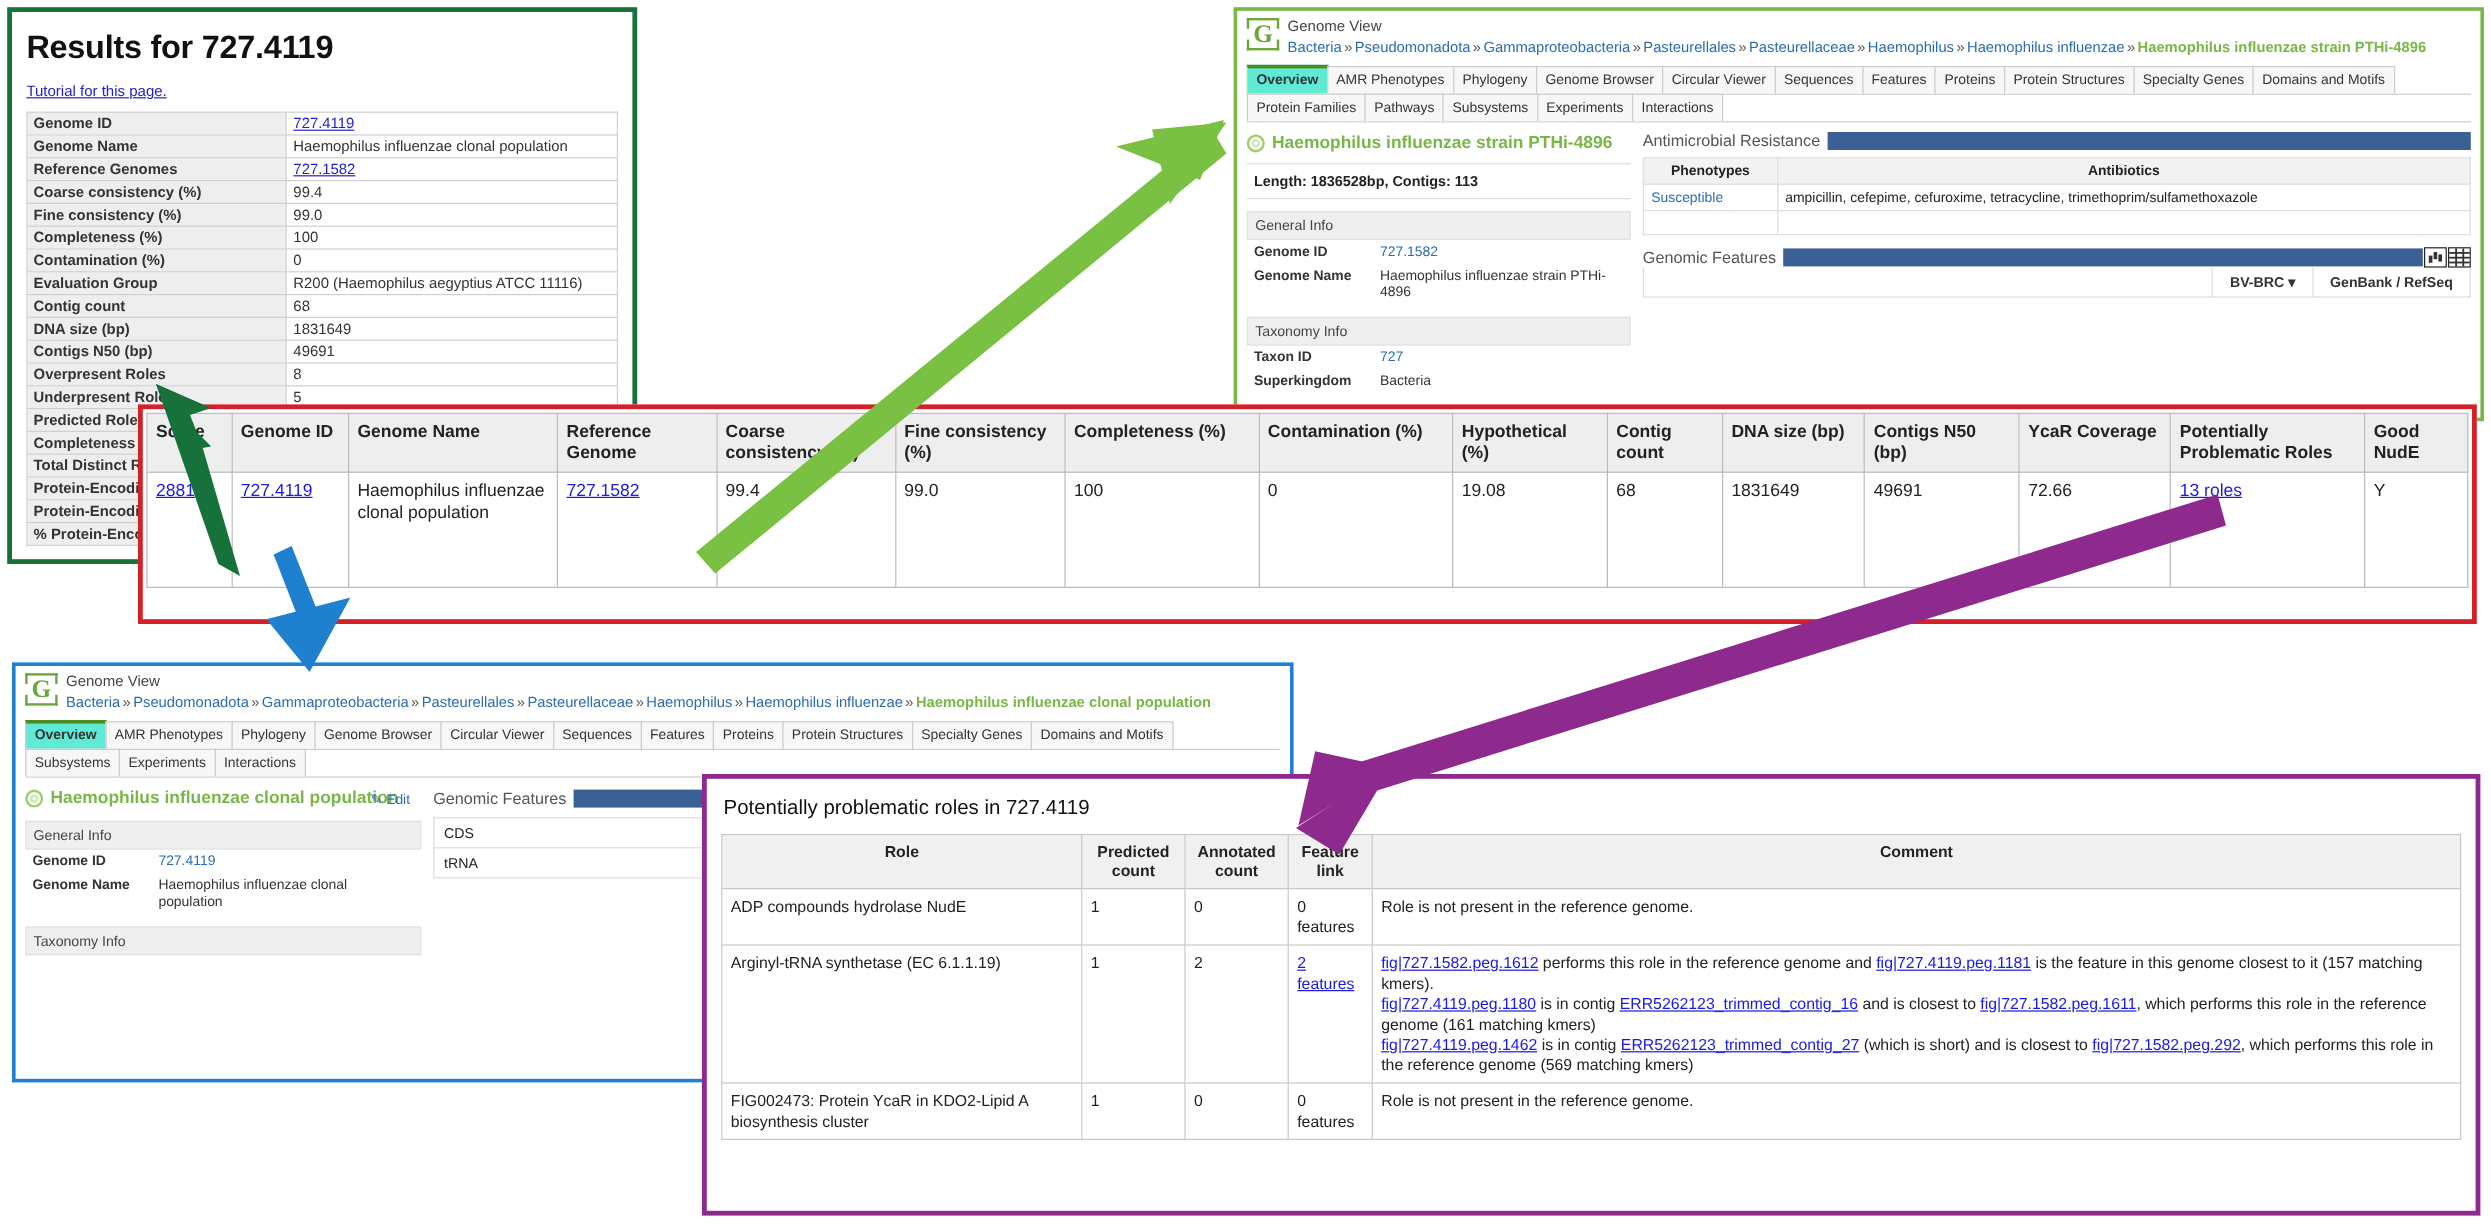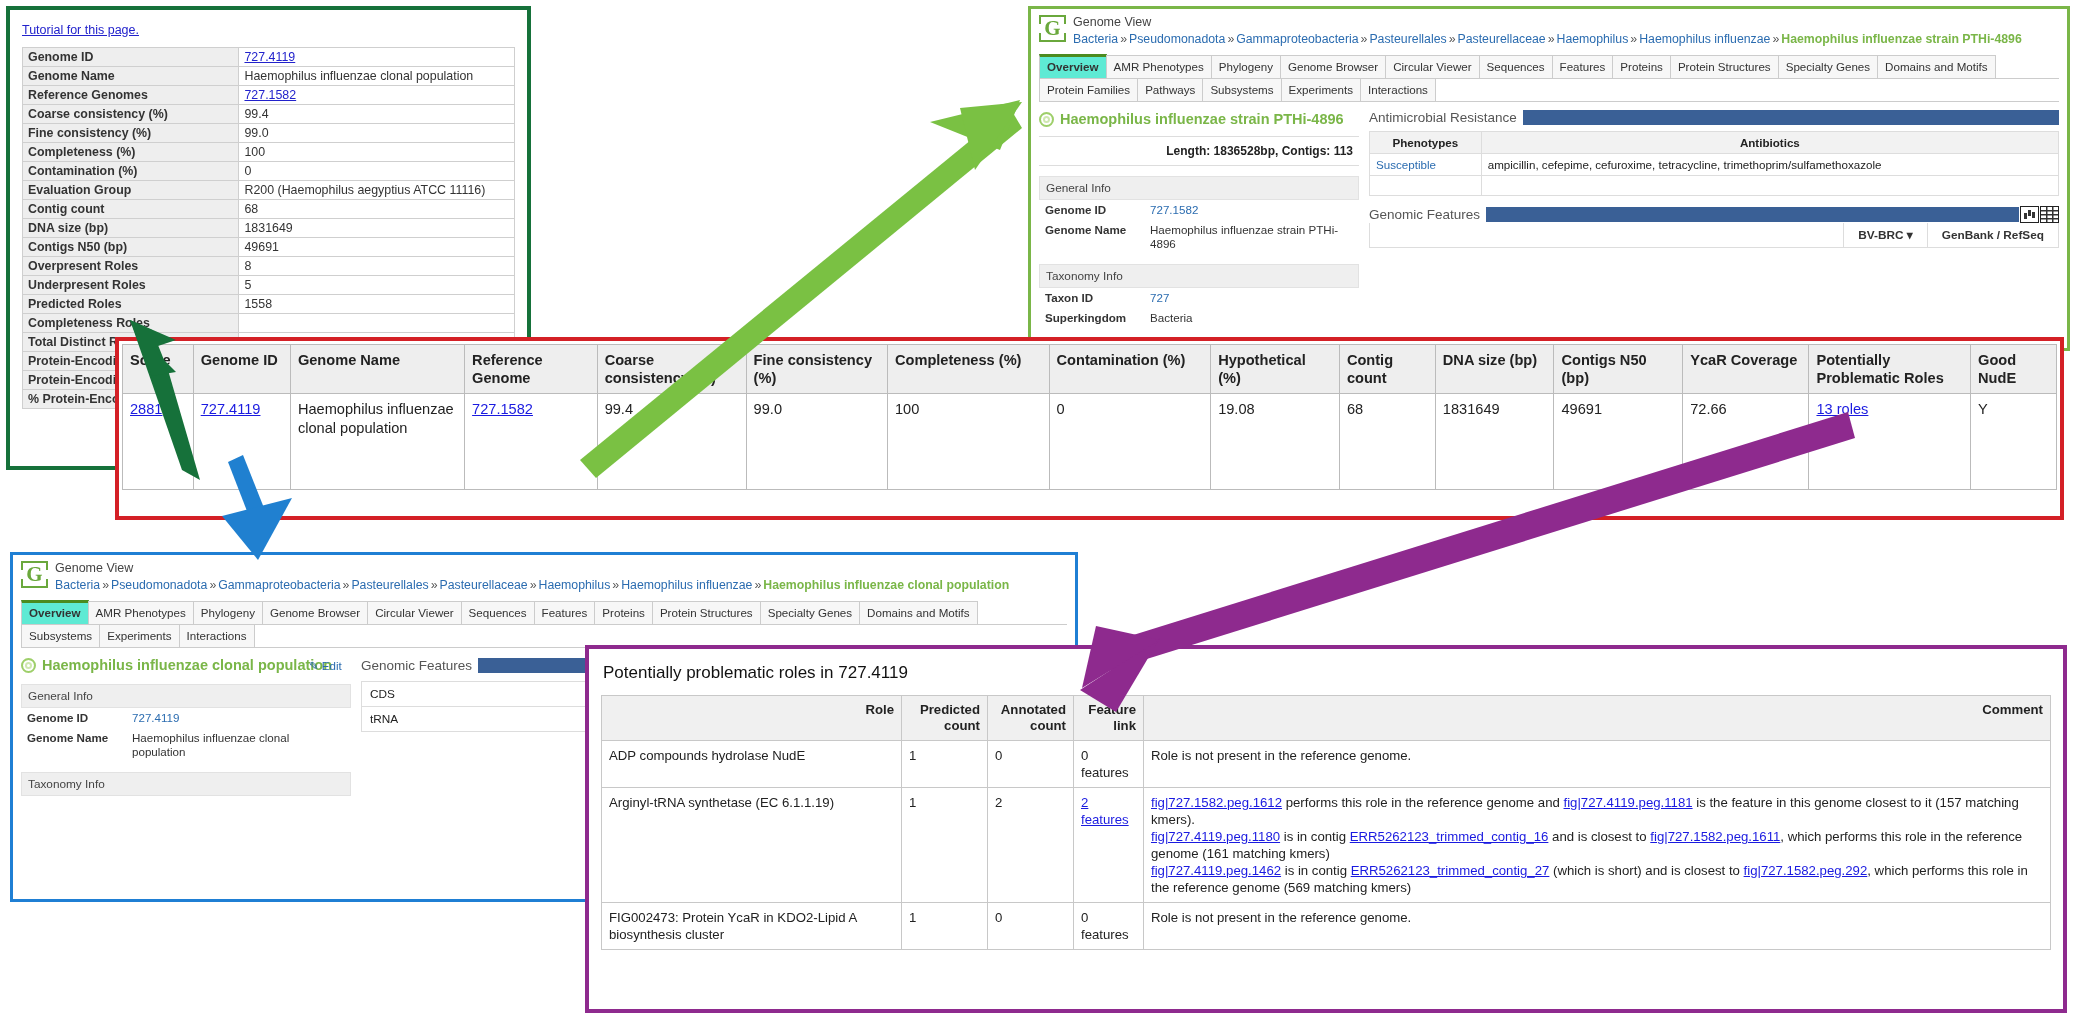--- a/index.html
+++ b/index.html
@@ -76,21 +76,21 @@
   .tabs2 { display:flex; flex-wrap:wrap; margin-top:-1px; }
 
   .gv-body { display:flex; gap:10px; margin-top:8px; }
   .gv-left { width:320px; flex:0 0 320px; }
   .gv-org { display:flex; align-items:center; gap:6px; font-size:14.5px; font-weight:bold; color:#7ab648; line-height:18px;}
   .org-dot {
     width:15px; height:15px; border-radius:50%;
     border:2px solid #9ecf6a; flex:0 0 15px;
     box-shadow: inset 0 0 0 2px #fff, inset 0 0 0 4px #cfe8b0;
   }
-  .len-box { border-top:1px solid #ddd; border-bottom:1px solid #ddd; margin-top:8px; padding:7px 6px; font-size:12px; font-weight:bold;text-align:right;}
+  .len-box { border-top:1px solid #ddd; border-bottom:1px solid #ddd; margin-top:8px; padding:7px 6px; font-size:12px; font-weight:bold;}
   .sec-hdr { background:#efefef; font-size:11.8px; color:#444; padding:4px 6px; margin-top:10px; border:1px solid #e2e2e2;}
   table.gi { width:100%; border-collapse:collapse; font-size:11.6px; }
   table.gi td { padding:3px 6px; vertical-align:top; line-height:14px;}
   table.gi td.lbl { font-weight:bold; width:105px; color:#333;}
   table.gi td.val { color:#333; }
   table.gi td.val a { color:#2b6cb0; text-decoration:none; }
 
   .gv-right { flex:1; }
   .amr-row { display:flex; align-items:center; gap:0px; }
   .amr-label { font-size:13.5px; color:#555; white-space:nowrap; padding-right:6px;}
@@ -137,32 +137,33 @@
   
   #panel-roles {
     left:585px; top:645px; width:1482px; height:368px;
     border:4px solid #8e2a8e;
     background:#fff;
     padding:10px 12px;
     overflow:hidden;
   }
   #panel-roles h2 { font-size:17px; margin:4px 0 12px 2px; font-weight:normal; color:#111;}
   table.roles { width:100%; border-collapse:collapse; font-size:13.2px; table-layout:fixed;}
-  table.roles th { background:#f0f0f0; border:1px solid #c8c8c8; text-align:right; vertical-align:top; padding:6px 7px; font-weight:bold; line-height:16px;}
+  table.roles th { background:#f0f0f0; border:1px solid #c8c8c8; text-align:center; vertical-align:top; padding:6px 7px; font-weight:bold; line-height:16px;}
   table.roles td { border:1px solid #c8c8c8; vertical-align:top; padding:6px 7px; line-height:17px;}
   table.roles a { color:#1a1ae0; text-decoration:underline; }
   .r-c1{width:300px} .r-c2{width:86px} .r-c3{width:86px} .r-c4{width:70px}
 
   
   svg.arrow { position:absolute; overflow:visible; pointer-events:none; }
 </style>
 </head>
 <body>
 
 <div class="panel" id="panel-results">
+  <h1>Results for 727.4119</h1>
   <a class="tutorial-link" href="#">Tutorial for this page.</a>
   <table class="kv">
     <tbody id="kv-body">
         <tr>
           <td class="k">Genome ID</td>
           <td class="v"><a href="#">727.4119</a></td>
         </tr>
         <tr>
           <td class="k">Genome Name</td>
           <td class="v">Haemophilus influenzae clonal population</td>

